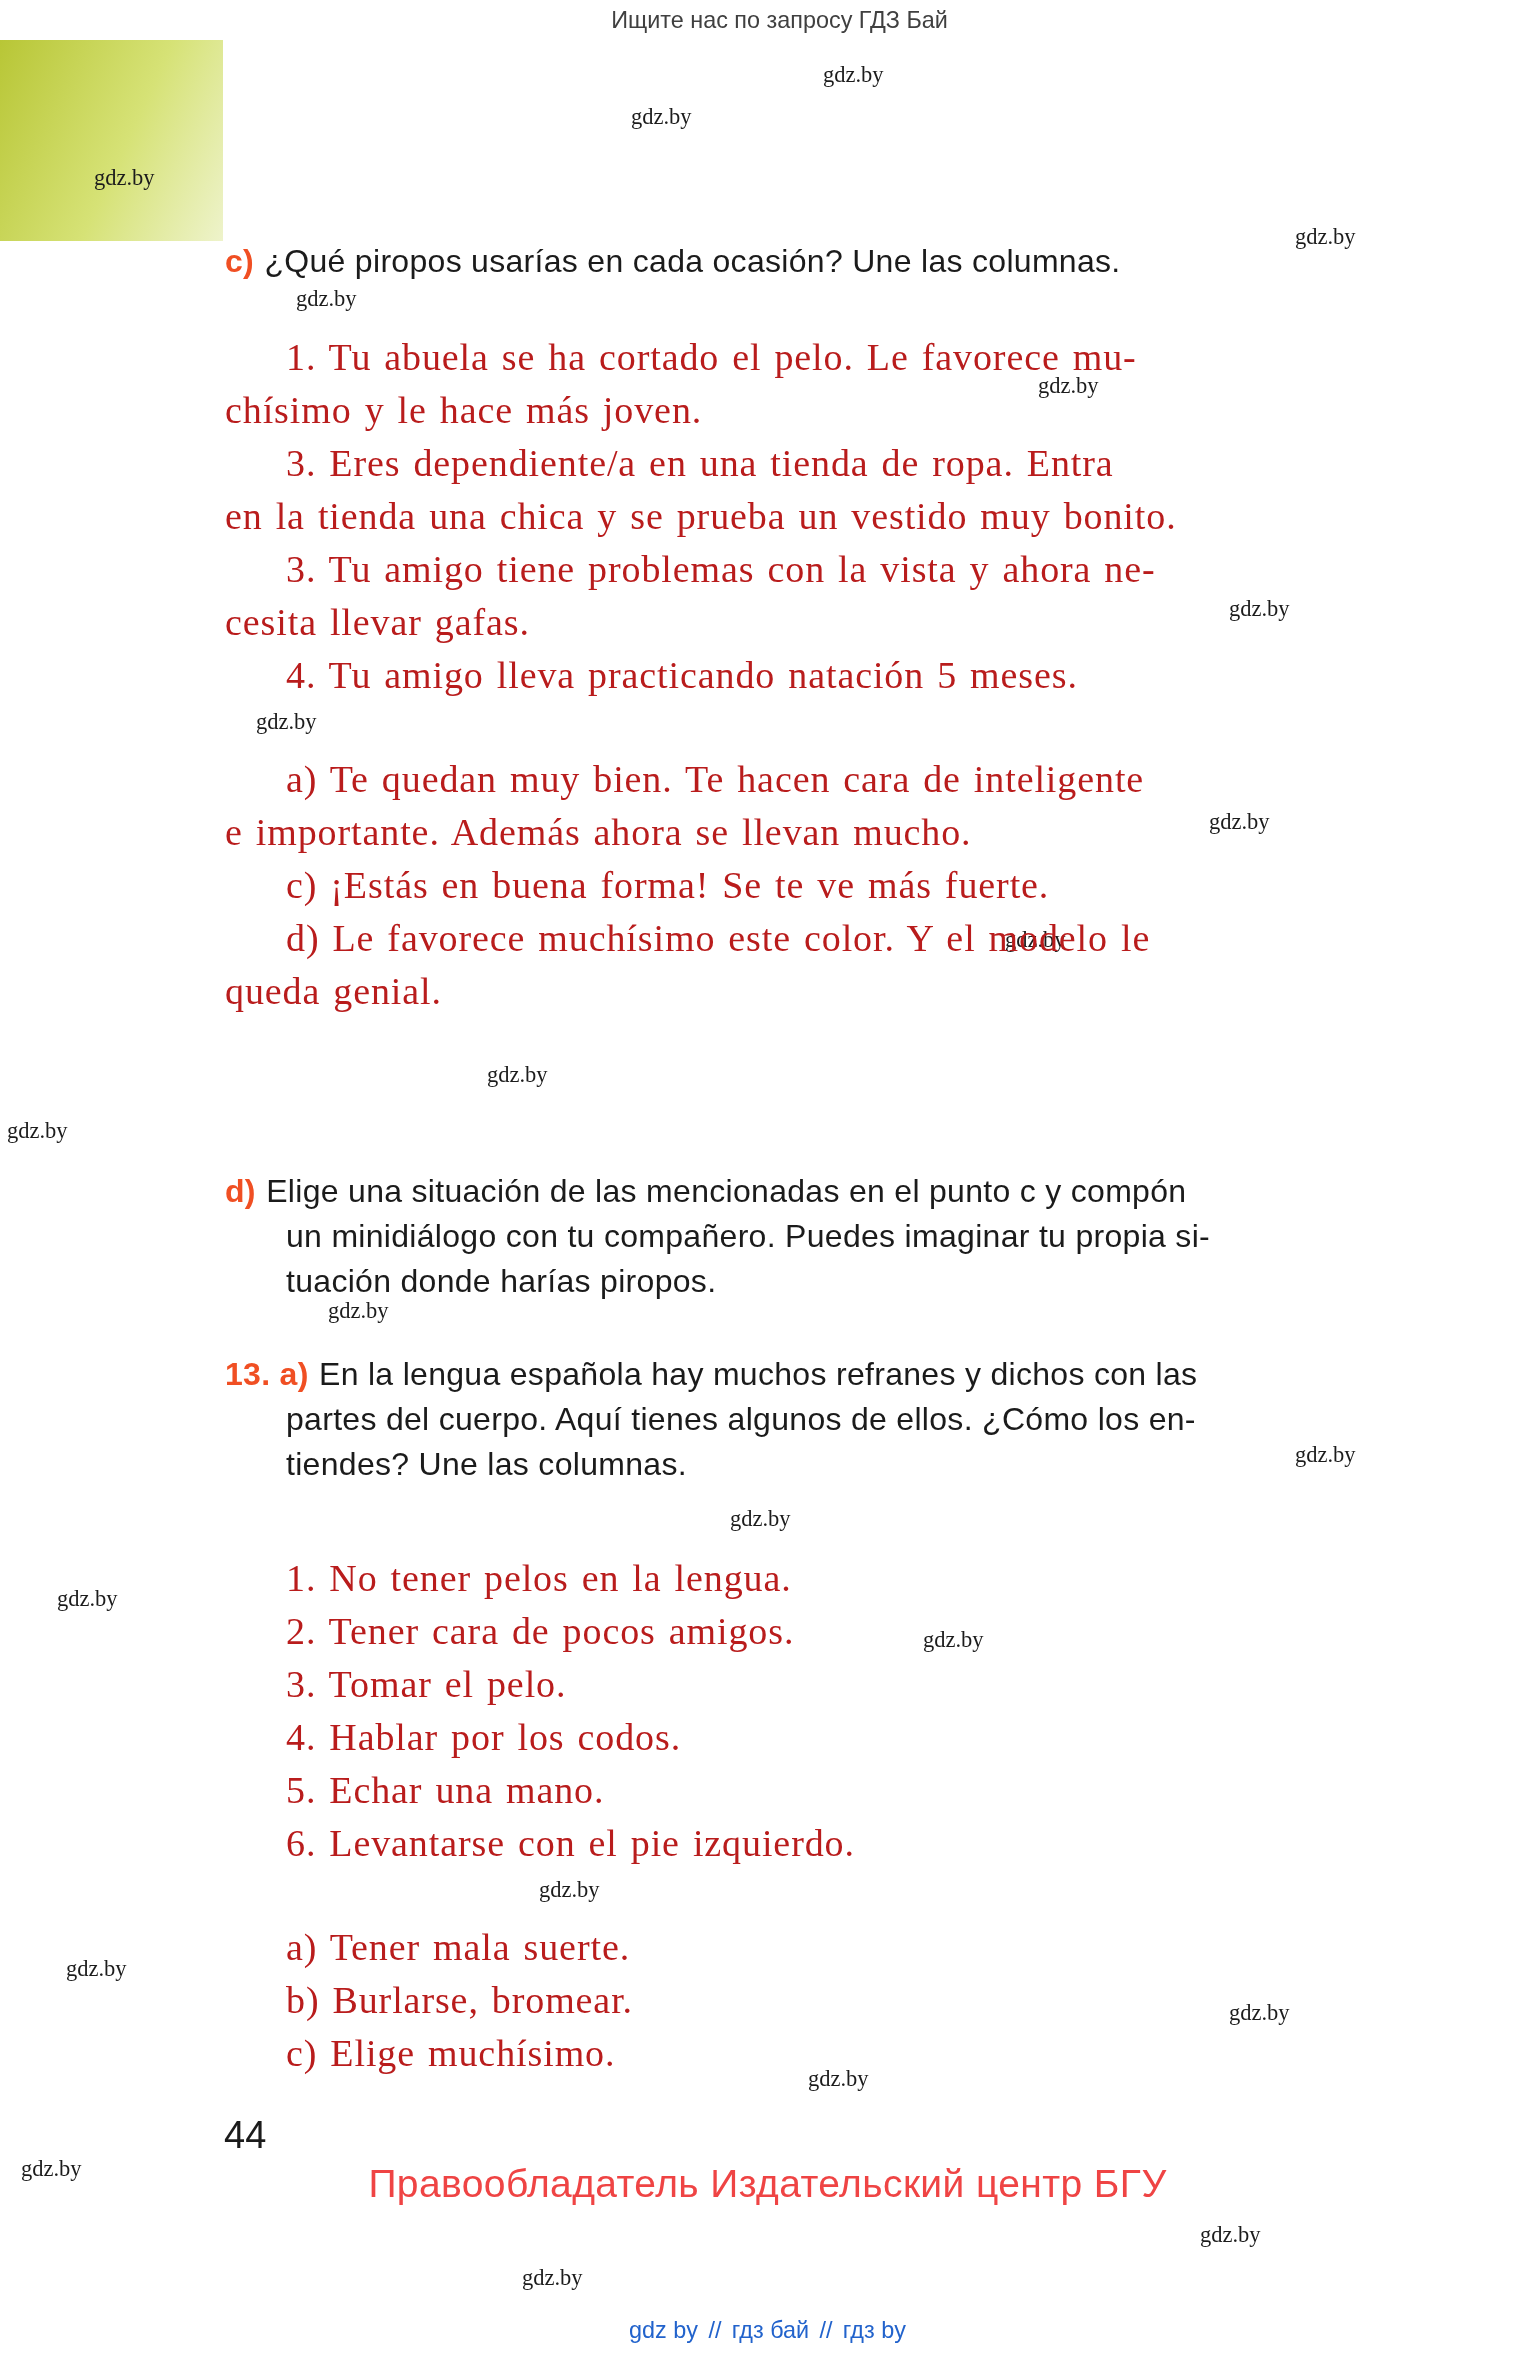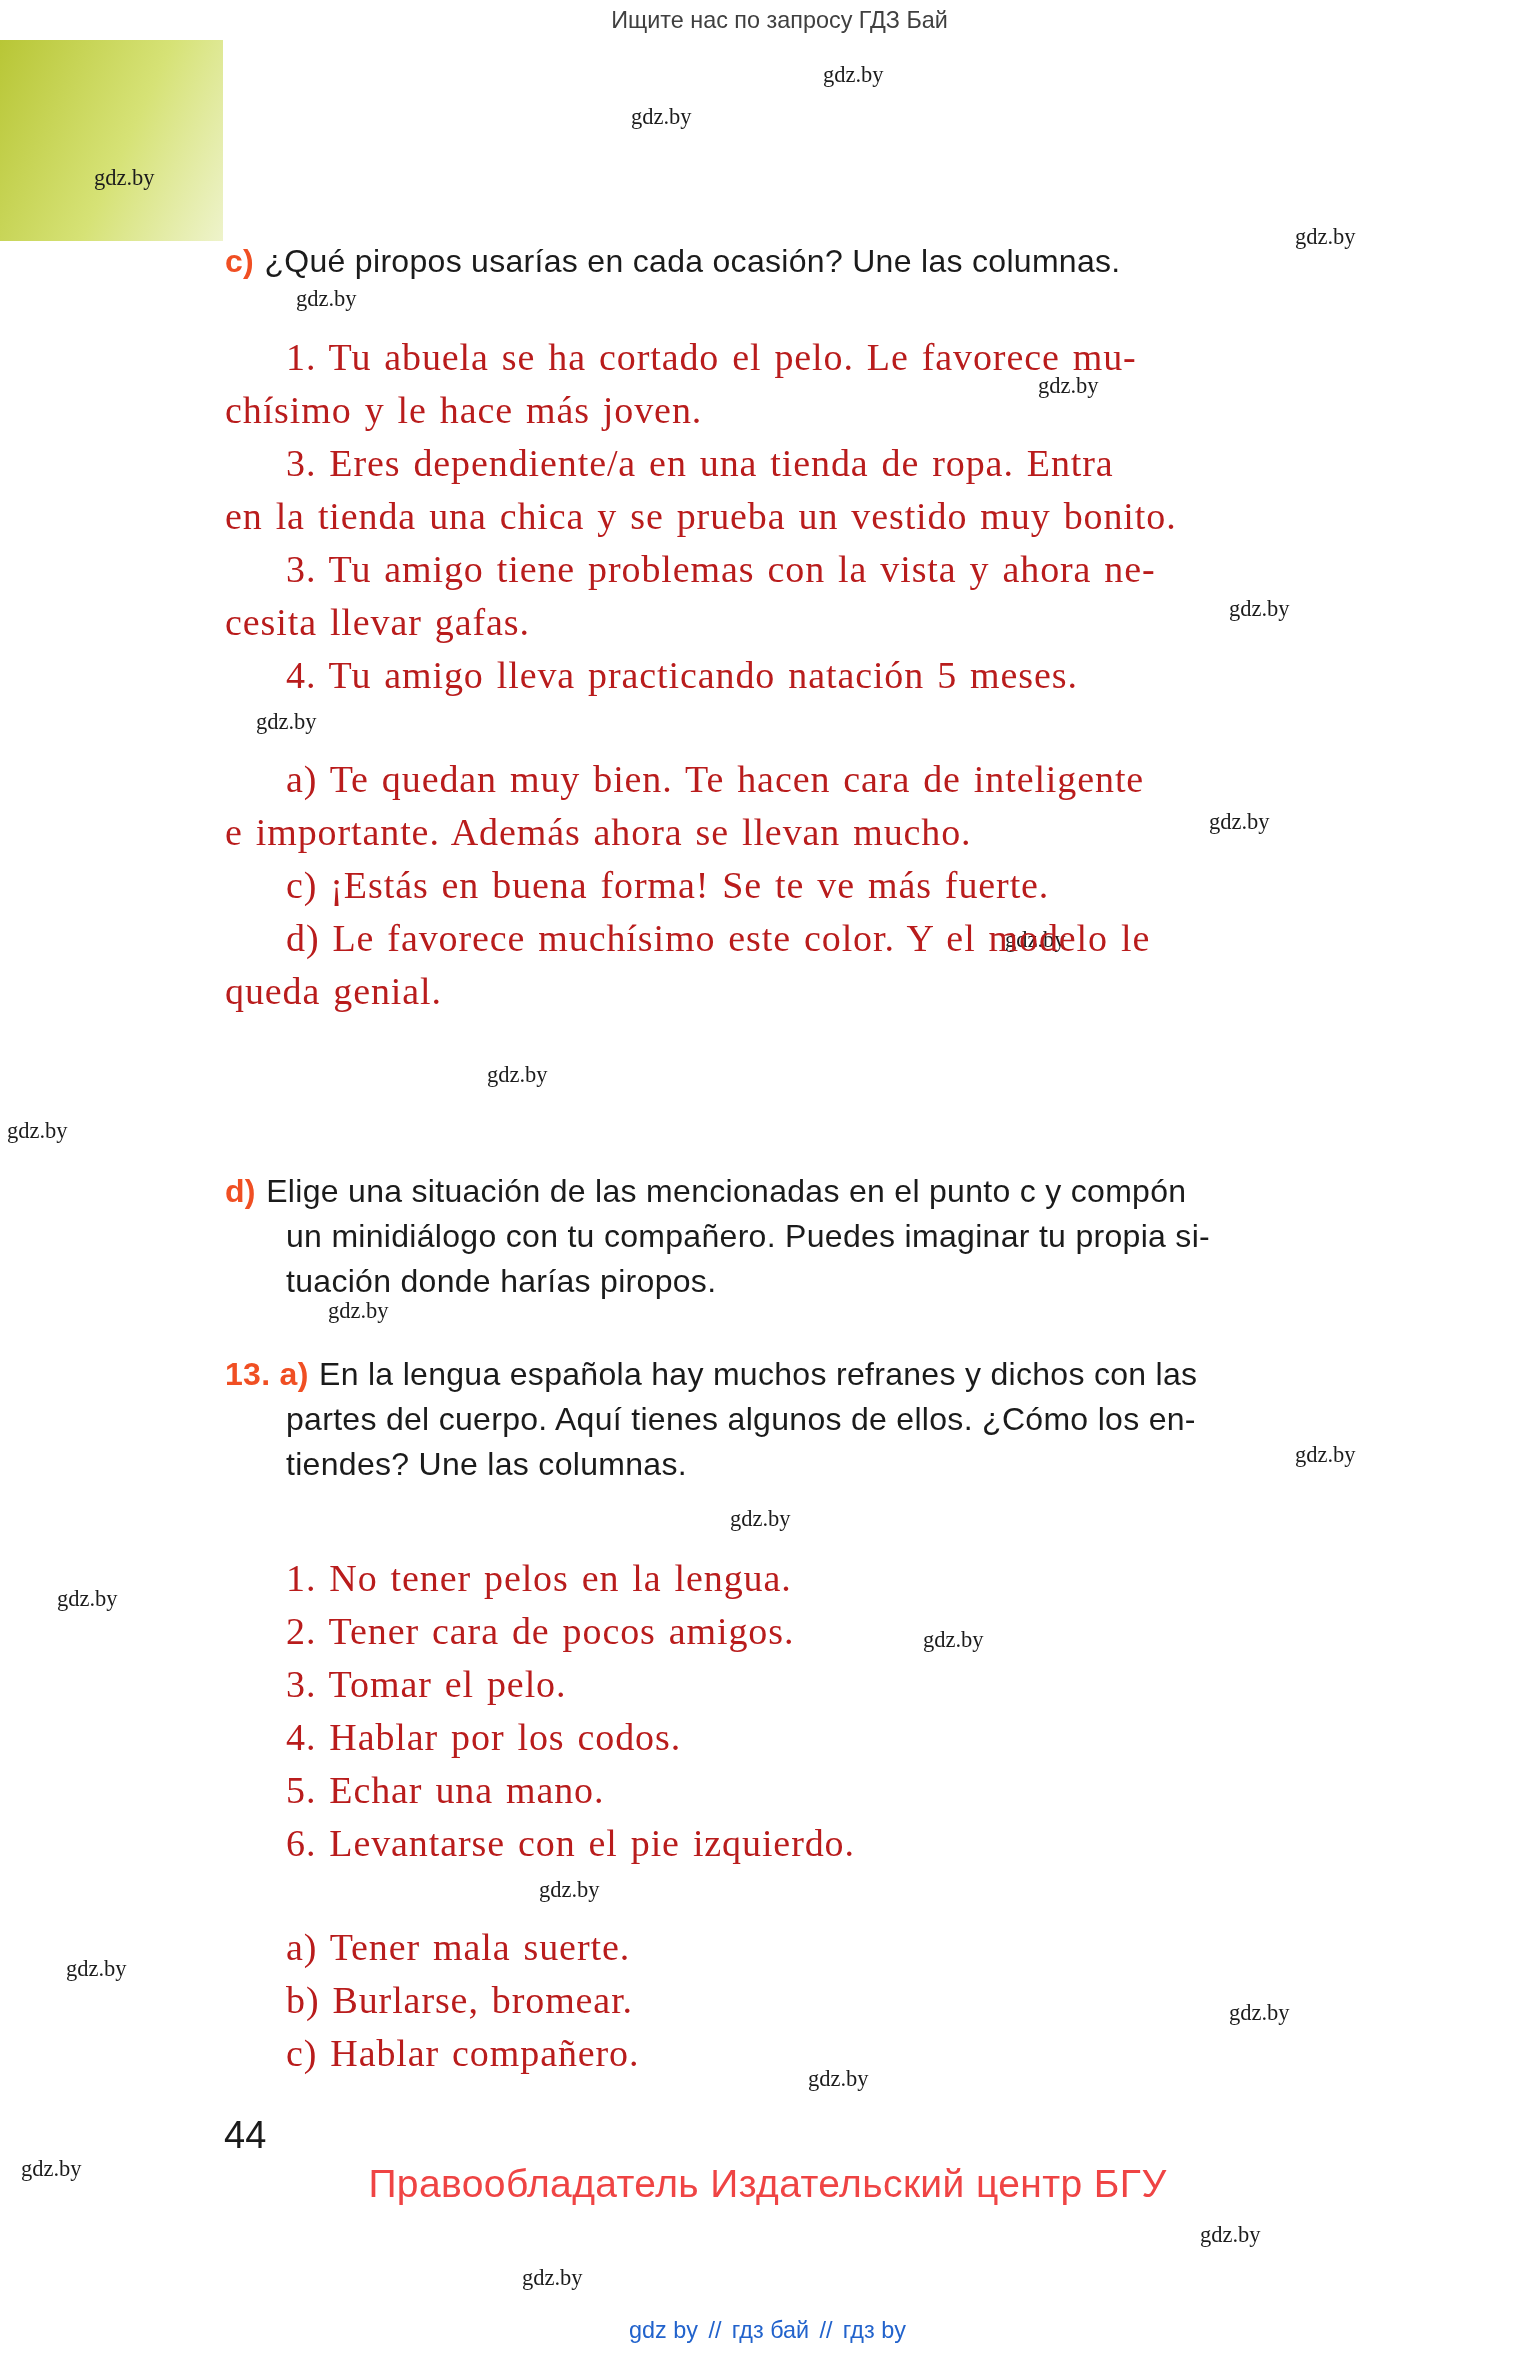--- a/index.html
+++ b/index.html
@@ -153,21 +153,21 @@
     <div>2. Tener cara de pocos amigos.</div>
     <div>3. Tomar el pelo.</div>
     <div>4. Hablar por los codos.</div>
     <div>5. Echar una mano.</div>
     <div>6. Levantarse con el pie izquierdo.</div>
   </div>
 
   <div class="abs serif list-block" style="left:286px;top:1921px;width:1126px">
     <div>a) Tener mala suerte.</div>
     <div>b) Burlarse, bromear.</div>
-    <div>c) Hablar compañero.</div>
+    <div>c) Elige muchísimo.</div>
   </div>
 
   <div class="page-number">44</div>
 
   <div class="copyright">Правообладатель Издательский центр БГУ</div>
 
   <div class="links-row">
     <span class="lnk">gdz by</span><span class="sep">//</span><span class="lnk">гдз бай</span><span class="sep">//</span><span class="lnk">гдз by</span>
   </div>
 

